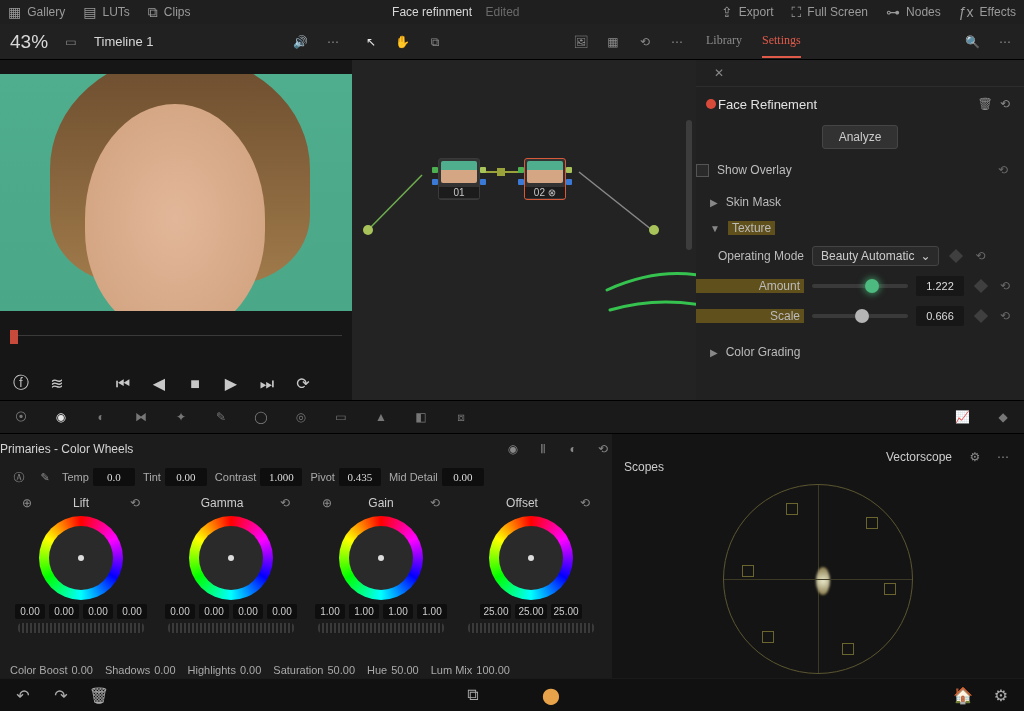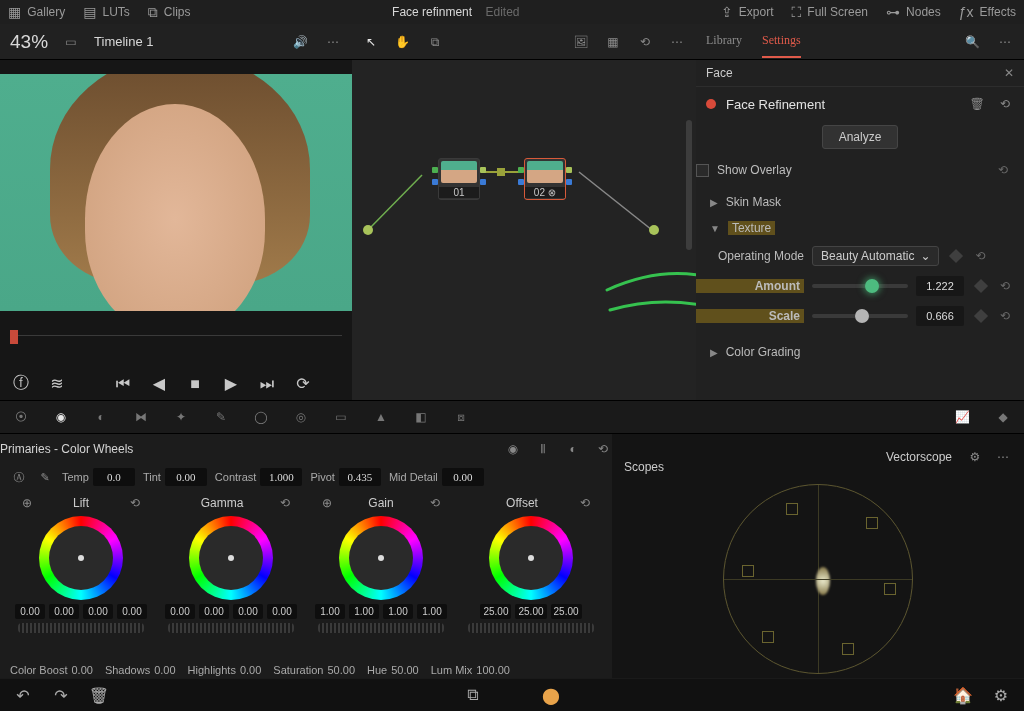--- a/index.html
+++ b/index.html
@@ -42,33 +42,33 @@
   .node.sel { border: 1.5px solid #d85a3a; }
   .node-thumb { position: absolute; inset: 2px 2px 16px 2px; background: linear-gradient(#4fae8e 0 40%, #d4a684 40% 100%); border-radius: 2px; }
   .node-label { position: absolute; bottom: 1px; left: 0; right: 0; text-align: center; font-size: 10px; color: #c8c8c8; background: #1c1c1c; }
   .node-port { position: absolute; width: 6px; height: 6px; border-radius: 1px; }
   .scroll-thumb { position: absolute; right: 4px; top: 60px; width: 6px; height: 130px; background: #3d3d3d; border-radius: 3px; }
 
   .inspector { width: 328px; background: #212121; display: flex; flex-direction: column; }
   .search-row { display: flex; align-items: center; padding: 6px 10px; border-bottom: 1px solid #2d2d2d; }
   .search-row input { flex: 1; background: transparent; border: none; color: #ccc; font-size: 12px; }
   .search-row .close { color: #888; margin-left: 8px; cursor: pointer; }
-  .fx-header { display: flex; align-items: center; padding: 8px 10px; gap: 10px; }
+  .fx-header { display: flex; align-items: center; padding: 8px 10px; gap: 2px; }
   .fx-dot { width: 10px; height: 10px; background: #d84a3a; border-radius: 50%; }
   .fx-title { color: #e2e2e2; font-size: 13px; flex: 1; }
   .analyze-btn { display: block; margin: 4px auto 8px auto; background: #323232; color: #ccc; border: 1px solid #454545; border-radius: 3px; padding: 4px 16px; font-size: 12px; cursor: pointer; }
   .checkbox-row { display: flex; align-items: center; justify-content: center; gap: 8px; padding: 4px 0 10px 0; color: #bdbdbd; }
   .checkbox-row .box { width: 13px; height: 13px; border: 1px solid #555; background: #2a2a2a; }
   .checkbox-row .reset { margin-left: auto; margin-right: 12px; color: #6a6a6a; }
   .section-head { display: flex; align-items: center; gap: 8px; padding: 6px 14px; color: #bbb; cursor: pointer; }
   .section-head.hilite span.lbl { background: rgba(216,168,20,.35); padding: 0 4px; }
   .chev { font-size: 10px; color: #888; }
   .param-row { display: flex; align-items: center; padding: 5px 12px 5px 0; gap: 8px; }
   .param-row .plabel { width: 108px; text-align: right; color: #bbb; font-size: 12px; }
-  .param-row .plabel.hilite { background: rgba(216,168,20,.35); padding: 0 4px; font-weight: bold; }
+  .param-row .plabel.hilite { background: rgba(216,168,20,.35); padding: 0 4px; }
   .param-row .slider { flex: 1; height: 4px; background: #3a3a3a; border-radius: 2px; position: relative; }
   .param-row .slider .knob { position: absolute; top: -5px; width: 14px; height: 14px; border-radius: 50%; background: #b5b5b5; }
   .param-row .slider .knob.green { background: #4dbb7f; box-shadow: 0 0 6px 2px rgba(80,200,130,.5); }
   .param-row .valbox { width: 48px; height: 20px; background: #171717; color: #ddd; display: flex; align-items: center; justify-content: center; font-size: 11px; border-radius: 2px; }
   .param-row .kf { width: 10px; height: 10px; transform: rotate(45deg); background: #3f3f3f; margin: 0 4px; }
   .param-row .reset { color: #6a6a6a; width: 14px; }
   .opmode-select { display: flex; align-items: center; gap: 6px; background: #2a2a2a; border: 1px solid #444; border-radius: 3px; padding: 2px 8px; color: #ccc; font-size: 12px; }
 
   
   .annot { position: absolute; left: 250px; top: 200px; width: 120px; height: 60px; pointer-events: none; }
@@ -245,21 +245,20 @@
     <div class="scroll-thumb"></div>
 
     <svg class="annot">
       <path d="M5 30 Q60 5 110 18 L98 8 M110 18 L96 30" stroke="#36c24f" stroke-width="3" fill="none" stroke-linecap="round"></path>
       <path d="M8 50 Q60 35 112 48 L100 38 M112 48 L98 60" stroke="#36c24f" stroke-width="3" fill="none" stroke-linecap="round"></path>
     </svg>
   </div>
 
   <div class="inspector">
     <div class="search-row">
-      <input value="Face" style="">
       <span class="close">✕</span>
     </div>
     <div class="fx-header">
       <span class="fx-dot"></span>
       <span class="fx-title">Face Refinement</span>
       <span class="tool-icon">🗑</span>
       <span class="tool-icon">⟲</span>
     </div>
     <button class="analyze-btn">Analyze</button>
     <div class="checkbox-row">

